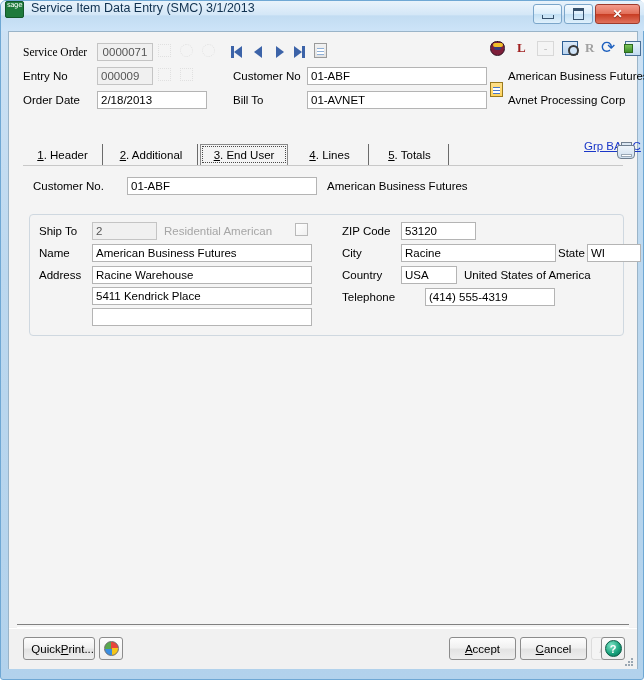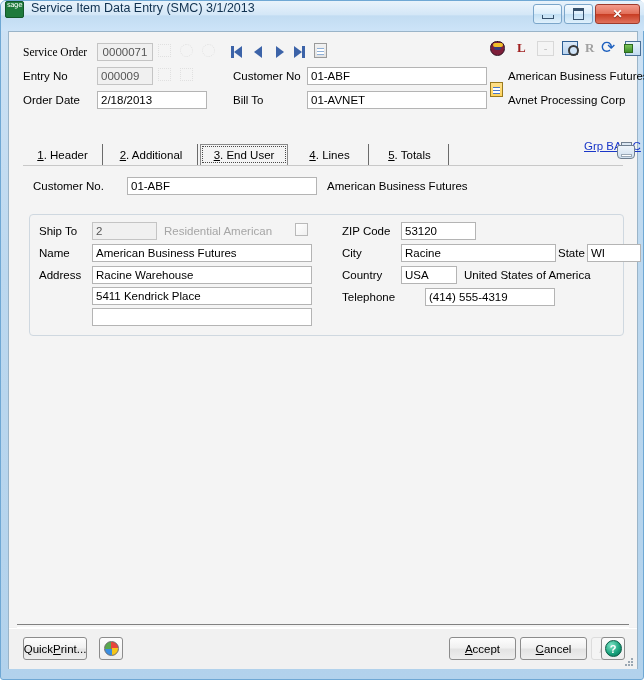--- a/index.html
+++ b/index.html
@@ -536,21 +536,21 @@
       <div class="fld abs" style="left:392px; top:234px; width:56px;">USA</div>
       <div class="lbl abs" style="left:455px; top:237px;">United States of America</div>
 
       <div class="lbl abs" style="left:333px; top:259px;">Telephone</div>
       <div class="fld abs" style="left:388px; top:256px; width:130px;margin-left:28px;">(414) 555-4319</div>
 
       <div class="sepline"></div>
     </div>
 
     <div class="bottombar">
-      <div class="btn" style="left:14px; top:8px; width:64px;">
+      <div class="btn" style="left:14px; top:8px; width:72px;justify-content:flex-end;">
         <span>Quick</span>
           <u>P</u>
           <span>rint...</span>
       </div>
       <div class="icon-btn" style="left:90px; top:8px;">
         <div class="pinwheel"></div>
       </div>
 
       <div class="btn" style="left:440px; top:8px; width:67px;">
         <u>A</u>

